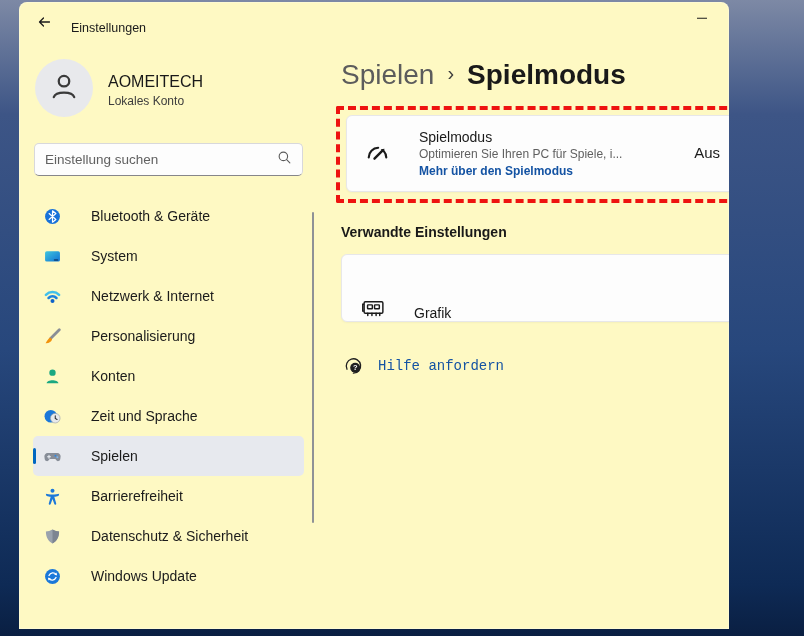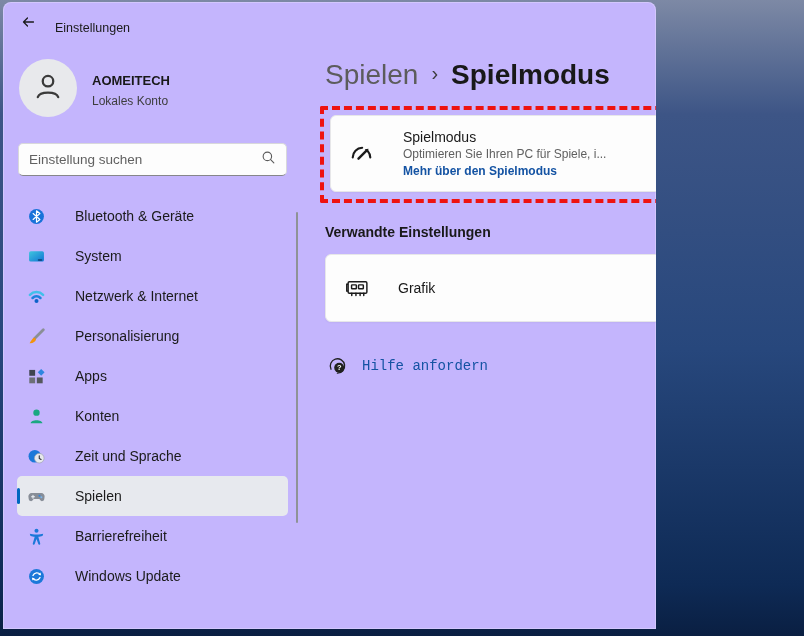--- a/index.html
+++ b/index.html
@@ -4,22 +4,22 @@
 <style>
   * { box-sizing: border-box; margin: 0; padding: 0; }
   html, body { width: 804px; height: 636px; overflow: hidden; }
   body {
     font-family: "Liberation Sans", "DejaVu Sans", sans-serif;
     background: linear-gradient(180deg, #7d89a5 0%, #3d5586 18%, #27477c 55%, #0e2a55 92%, #0a1f42 100%);
     position: relative;
     color: #1b1b1b;
   }
   .window {
-    position: absolute; left: 3px; top: 2px; width: 653px; height: 627px;
-    background: #c4b5fd;
+    position: absolute; left: 19px; top: 2px; width: 710px; height: 627px;
+    background: #fef9c3;
     border-radius: 8px 8px 0 0;
     overflow: hidden;
     box-shadow: 0 0 0 1px rgba(255,255,255,0.25) inset;
   }
   
   .back-btn {
     position: absolute; left: 10px; top: 8px; width: 30px; height: 28px;
     display: flex; align-items: center; justify-content: center;
     border-radius: 4px; cursor: pointer;
   }
@@ -30,21 +30,21 @@
   }
   .win-ctrl.min { left: 661px; }
   .win-ctrl.max { left: 706px; }
   .win-ctrl.close { left: 754px; }
   
   .avatar {
     position: absolute; left: 16px; top: 57px; width: 58px; height: 58px;
     border-radius: 50%; background: #e8e9ec;
     display: flex; align-items: center; justify-content: center;
   }
-  .acct-name { position: absolute; left: 89px; top: 71px; font-size: 13px; font-weight: bold; color: #191919; }
+  .acct-name { position: absolute; left: 89px; top: 71px; font-size: 16px; font-weight: normal; color: #191919; }
   .acct-type { position: absolute; left: 89px; top: 92px; font-size: 12px; color: #3d3d3d; }
   .searchbox {
     position: absolute; left: 15px; top: 141px; width: 269px; height: 33px;
     background: #fdfdfd; border: 1px solid #d8d8db; border-bottom-color: #86868a;
     border-radius: 5px; display: flex; align-items: center; padding: 4px 10px;
   }
   .searchbox input {
     flex: 1; border: none; outline: none; background: transparent;
     font-family: inherit; font-size: 13.5px; color: #1b1b1b;
   }
@@ -93,21 +93,21 @@
     border: 1px solid #898989; background: #f4f4f4; position: relative; cursor: pointer;
   }
   .toggle .knob {
     position: absolute; left: 4px; top: 3px; width: 12px; height: 12px;
     border-radius: 50%; background: #585858;
   }
   .section-heading { position: absolute; left: 322px; top: 222px; font-size: 14px; font-weight: 600; color: #191919; }
   .link-card {
     position: absolute; left: 322px; top: 252px; width: 455px; height: 68px;
     background: #fdfdfd; border: 1px solid #e7e7e9; border-radius: 6px;
-    display: flex; align-items: center; padding: 0 16px 0 19px; cursor: pointer;
+    display: flex; align-items: flex-end; padding: 0 16px 0 19px; cursor: pointer;
     box-shadow: 0 1px 2px rgba(0,0,0,0.04);
   }
   .link-card .card-icon { width: 25px; height: 25px; flex: none; }
   .link-card .card-label { margin-left: 28px; font-size: 14px; color: #191919; flex: 1; }
   .footer-link {
     position: absolute; left: 325px; display: flex; align-items: center; cursor: pointer;
   }
   .footer-link .f-icon { width: 20px; height: 20px; flex: none; margin-right: 14px; }
   .footer-link .f-label { font-size: 14px; color: #1453a3; font-family: Liberation Mono, monospace; }
   .fl-help { top: 354px; }
@@ -203,31 +203,20 @@
           <svg viewBox="0 0 16 16">
             <path d="M14.4 1.6 L6.2 9.8" stroke="#8a8f96" stroke-width="2.6" stroke-linecap="round"></path>
             <path d="M5.9 9 C4.2 9.6 3.5 11.4 1.5 14.3 C4.8 14.5 7 13 7.6 10.6 Z" fill="#f2930c"></path>
           </svg>
         </span>
       <span class="nav-label">Personalisierung</span>
     </div>
     <div class="nav-item">
       <span class="nav-icon">
           <svg viewBox="0 0 16 16">
-            <rect x="1.2" y="1.8" width="5.5" height="5.5" fill="#3f4450"></rect>
-            <rect x="1.2" y="8.9" width="5.5" height="5.5" fill="#6d7078"></rect>
-            <rect x="8.3" y="8.9" width="5.5" height="5.5" fill="#55585e"></rect>
-            <polygon points="12.4,0.9 15.6,4.1 12.4,7.3 9.2,4.1" fill="#2f86e0"></polygon>
-          </svg>
-        </span>
-      <span class="nav-label">Apps</span>
-    </div>
-    <div class="nav-item">
-      <span class="nav-icon">
-          <svg viewBox="0 0 16 16">
             <circle cx="8" cy="4.4" r="3" fill="#1aa881"></circle>
             <path d="M2.5 14.3 C2.5 10.5 13.5 10.5 13.5 14.3 Z" fill="#1aa881"></path>
           </svg>
         </span>
       <span class="nav-label">Konten</span>
     </div>
     <div class="nav-item">
       <span class="nav-icon">
           <svg viewBox="0 0 16 16">
             <circle cx="6.4" cy="7.8" r="5.9" fill="#1b78d9"></circle>
@@ -249,20 +238,29 @@
       <span class="nav-label">Spielen</span>
     </div>
     <div class="nav-item">
       <span class="nav-icon">
           <svg viewBox="0 0 16 16" fill="#1b78d9">
             <circle cx="8" cy="2.5" r="1.9"></circle>
             <path d="M1.7 5.3 C4.2 6.3 11.8 6.3 14.3 5.3 L13.8 7.2 C12.2 7.9 10.8 8.2 9.7 8.3 L11.5 14.5 A0.95 0.95 0 0 1 9.7 15.1 L8 10.3 L6.3 15.1 A0.95 0.95 0 0 1 4.5 14.5 L6.3 8.3 C5.2 8.2 3.8 7.9 2.2 7.2 Z"></path>
           </svg>
         </span>
       <span class="nav-label">Barrierefreiheit</span>
+    </div>
+    <div class="nav-item">
+      <span class="nav-icon">
+          <svg viewBox="0 0 16 16">
+            <path d="M8 1.5 C10 2.7 12.4 3.3 14.2 3.4 C14.2 8.8 12 12.6 8 14.6 C4 12.6 1.8 8.8 1.8 3.4 C3.6 3.3 6 2.7 8 1.5 Z" fill="#9aa2ad"></path>
+            <path d="M8 1.5 C10 2.7 12.4 3.3 14.2 3.4 C14.2 8.8 12 12.6 8 14.6 Z" fill="#7d8591"></path>
+          </svg>
+        </span>
+      <span class="nav-label">Datenschutz &amp; Sicherheit</span>
     </div>
     <div class="nav-item">
       <span class="nav-icon">
           <svg viewBox="0 0 16 16">
             <circle cx="8" cy="8" r="7" fill="#1b78d9"></circle>
             <path d="M11.5 6.3 A3.9 3.9 0 0 0 4.7 7" stroke="#fff" stroke-width="1.3" fill="none" stroke-linecap="round"></path>
             <path d="M4.5 9.7 A3.9 3.9 0 0 0 11.3 9" stroke="#fff" stroke-width="1.3" fill="none" stroke-linecap="round"></path>
             <path d="M12 4.2 L11.9 6.7 L9.4 6.5 Z" fill="#fff"></path>
             <path d="M4 11.8 L4.1 9.3 L6.6 9.5 Z" fill="#fff"></path>
           </svg>

